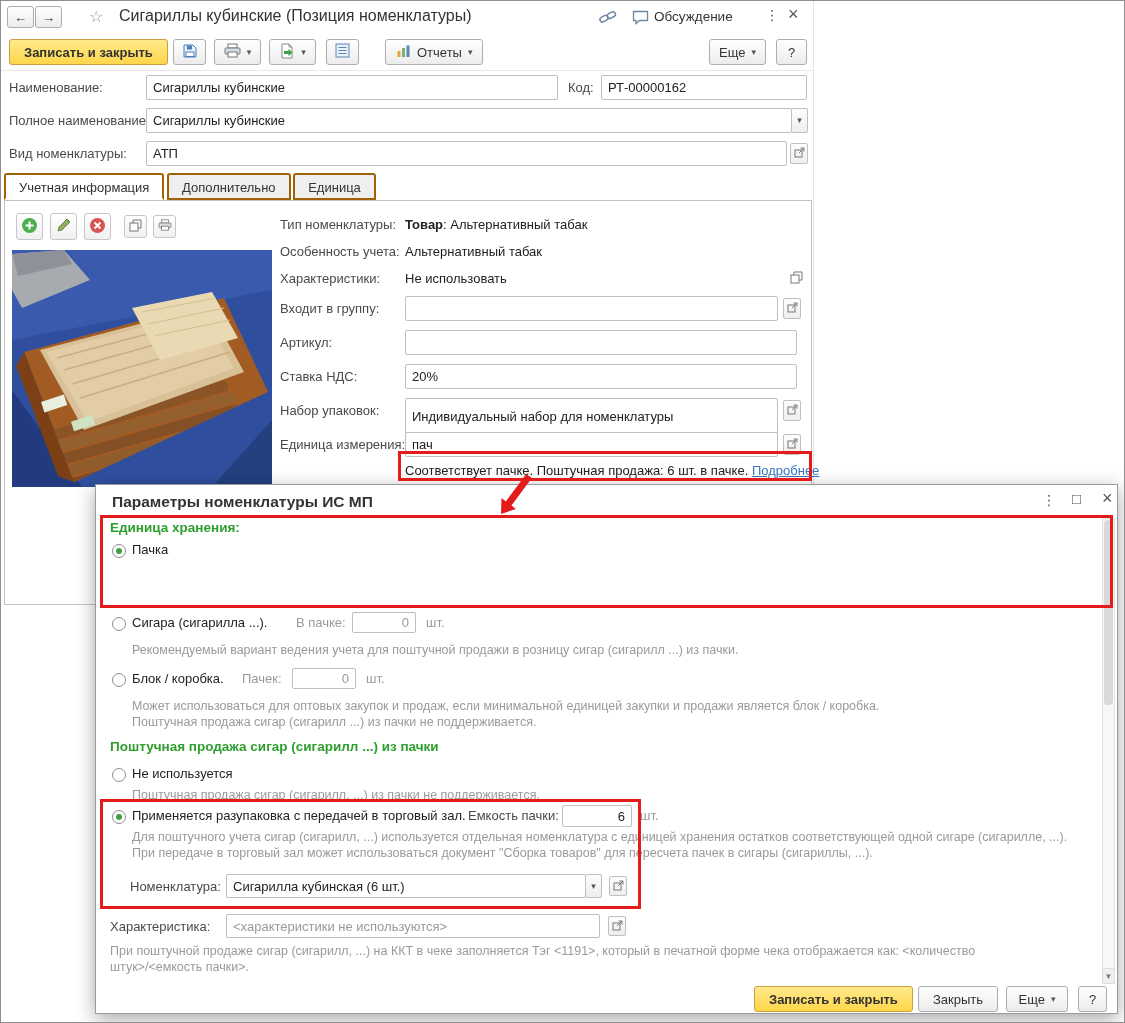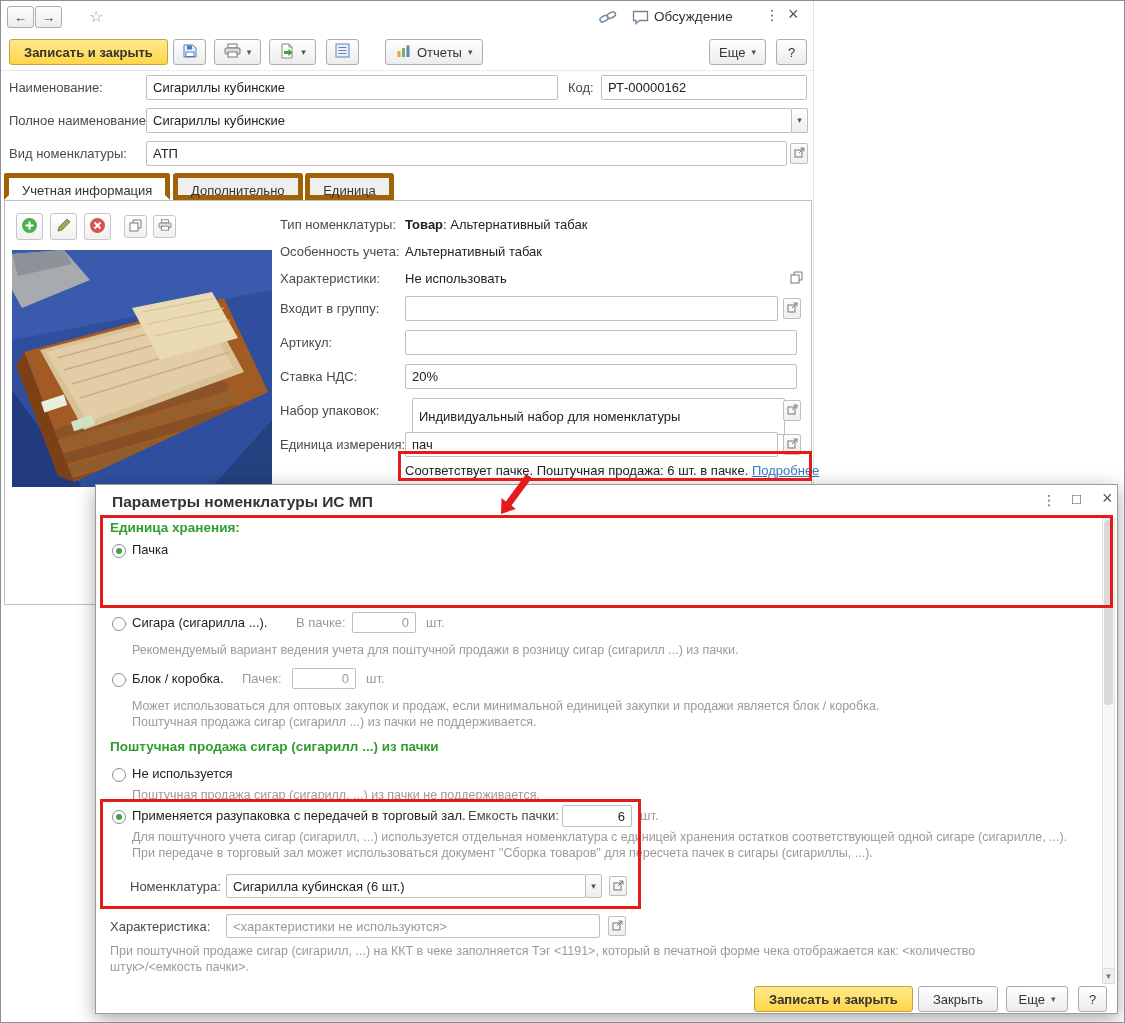--- a/index.html
+++ b/index.html
@@ -26,21 +26,21 @@
   .ttl-glyph { color:#555; cursor:pointer; }
   .green-hdr { color:#2E9E2E; font-weight:700; font-size:13.5px; white-space:nowrap; }
   .desc { color:#9a9a9a; font-size:12.5px; line-height:15.5px; white-space:pre-line; }
   .radio { width:14px; height:14px; border:1px solid #8C8C8C; border-radius:50%; background:#fff; cursor:pointer; }
   .radio.sel::after { content:""; position:absolute; inset:3px; border-radius:50%; background:#3FA43F; }
   .open-btn, .dd-btn { display:flex; align-items:center; justify-content:center;
         border:1px solid #BFBFBF; border-radius:2px; background:linear-gradient(#FDFDFD,#EEEEEE); cursor:pointer; }
   .tool { display:flex; align-items:center; justify-content:center;
           border:1px solid #C6C6C6; border-radius:3px; background:linear-gradient(#FFFFFF,#F0F0F0); cursor:pointer; }
   .tab { position:relative; display:inline-block; height:27px; line-height:25px; padding:0 13px;
-         border:5px solid #a16207; border-radius:3px 3px 0 0; background:#EFEFEF; color:#333;
+         border:2px solid #a16207; border-radius:3px 3px 0 0; background:#EFEFEF; color:#333;
          margin-right:-1px; cursor:pointer; z-index:1; }
   .tab.active { background:#fff; border-bottom-color:#fff; z-index:3; }
   .tabs { position:absolute; left:3px; top:172px; height:28px; white-space:nowrap; }
   .panel { position:absolute; left:3px; top:199px; width:808px; height:405px;
            border:1px solid #C2C2C2; background:#fff; }
   .main-window { position:absolute; left:0; top:0; width:813px; height:604px; background:#fff;
                  border-right:1px solid #E4E4E4; }
   .dialog { position:absolute; left:94px; top:483px; width:1023px; height:530px; background:#fff;
             border:1px solid #9B9B9B; box-shadow:0 5px 18px rgba(0,0,0,.35); z-index:10; }
   .dlg-ttl { position:absolute; left:16px; top:8px; font-size:15.5px; font-weight:700; color:#333; white-space:nowrap; }
@@ -58,20 +58,21 @@
 
   <div class="main-window">
 
     <button class="btn" style="left:6px;top:5px;width:27px;height:22px">
         <span>←</span>
       </button>
     <button class="btn" style="left:34px;top:5px;width:27px;height:22px">
         <span>→</span>
       </button>
     <span class="abs star" style="left:88px;top:6px">☆</span>
+    <div class="abs title" style="left:118px;top:6px">Сигариллы кубинские (Позиция номенклатуры)</div>
 
     <span class="abs" style="left:598px;top:9px">
       <svg width="18" height="14" viewBox="0 0 18 14">
           <g fill="none" stroke="#6E86A0" stroke-width="1.5">
             <rect x="0.8" y="6.2" width="8.4" height="5" rx="2.5" transform="rotate(-28 5 8.7)"></rect>
             <rect x="8.2" y="2.6" width="8.4" height="5" rx="2.5" transform="rotate(-28 12.4 5.1)"></rect>
           </g>
         </svg>
     </span>
     <span class="abs" style="left:631px;top:9px">
@@ -246,21 +247,21 @@
             </svg></span>
         </div>
 
       <div class="label" style="left:275px;top:134px">Артикул:</div>
       <input class="input" style="left: 400px; top: 129px; width: 392px; height: 25px;" readonly="" value="">
 
       <div class="label" style="left:275px;top:168px">Ставка НДС:</div>
       <input class="input" style="left: 400px; top: 163px; width: 392px; height: 25px;" readonly="" value="20%">
 
       <div class="label" style="left:275px;top:202px">Набор упаковок:</div>
-      <input class="input" style="left: 400px; top: 197px; width: 373px; height: 37px; margin-left: 7px;" readonly="" value="Индивидуальный набор для номенклатуры">
+      <input class="input" style="left: 400px; top: 197px; width: 373px; height: 37px;" readonly="" value="Индивидуальный набор для номенклатуры">
       <div class="open-btn" style="left:778px;top:199px;width:18px;height:21px">
           <span><svg width="11" height="11" viewBox="0 0 11 11">
               <rect x="1" y="3" width="7" height="7" fill="none" stroke="#777"></rect>
               <path d="M5 6 L10 1 M6.5 1 H10 V4.5" stroke="#777" fill="none"></path>
             </svg></span>
         </div>
 
       <div class="label" style="left:275px;top:236px">Единица измерения:</div>
       <input class="input" style="left: 400px; top: 231px; width: 373px; height: 25px;" readonly="" value="пач">
       <div class="open-btn" style="left:778px;top:233px;width:18px;height:21px">

